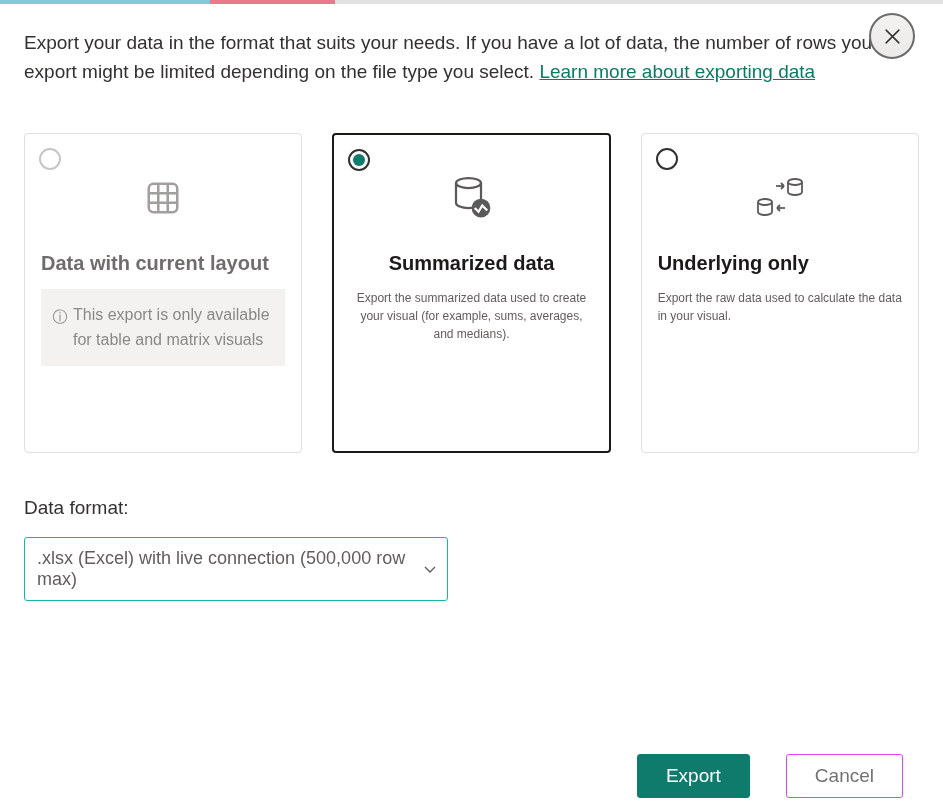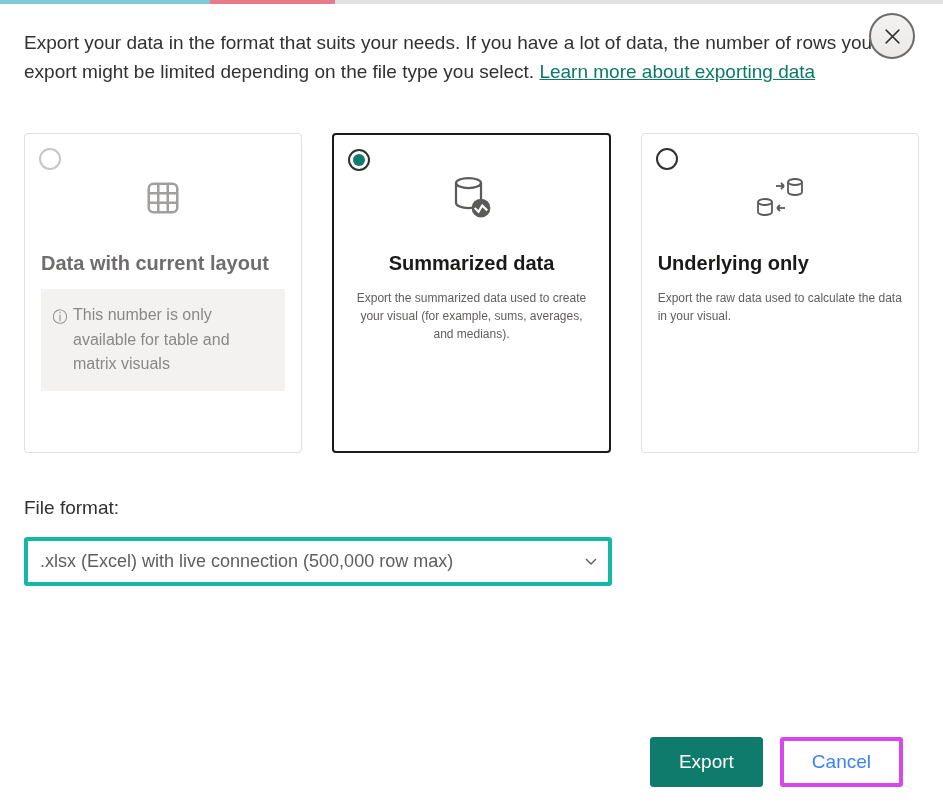--- a/index.html
+++ b/index.html
@@ -118,58 +118,58 @@
       font-size: 15px;
       display:inline-flex; align-items:flex-start; justify-content:center;
       padding-top:2px;
     }
     .format-label {
       font-size: 19px;
       color:#323130;
       margin-bottom: 18px;
     }
     .format-select {
-      width: 588px;
-      border: 4px solid #14b8a6;
+      width: 424px;
+      border: 1px solid #14b8a6;
       border-radius: 3px;
       padding: 10px 34px 10px 12px;
       font-size: 18px;
       color:#605e5c;
       background:#fff;
       position:relative;
       cursor:pointer;
       display:flex;
       align-items:center;
       justify-content:space-between;
     }
     .format-select .chev {
       position:absolute; right:10px; top:50%; transform:translateY(-50%);
       font-size:14px; color:#605e5c;
     }
     .footer {
       position:absolute;
-      bottom: 16px; right: 40px;
-      display:flex; gap:17px;
+      bottom: 5px; right: 40px;
+      display:flex; gap:36px;
     }
     .btn {
       font-size: 19px;
       padding: 10px 28px;
       border-radius: 3px;
       cursor:pointer;
       font-family:inherit;
     }
     .btn-primary {
       background:#0f7b6c;
       color:#fff;
       border: 1px solid #0f7b6c;
     }
     .btn-default {
       background:#fff;
-      color:#3b82f6;
-      border: 4px solid #d946ef;
+      color:#737373;
+      border: 1px solid #d946ef;
     }
   </style>
 </head>
 <body>
 
 <div class="top-bar">
   <div class="seg1"></div>
     <div class="seg2"></div>
 </div>
 
@@ -194,21 +194,21 @@
           <rect x="3" y="3" width="18" height="18" rx="3"></rect>
           <line x1="3" y1="9" x2="21" y2="9"></line>
             <line x1="3" y1="15" x2="21" y2="15"></line>
           <line x1="9" y1="3" x2="9" y2="21"></line>
             <line x1="15" y1="3" x2="15" y2="21"></line>
         </svg>
       </div>
       <div class="card-title">Data with current layout</div>
       <div class="disabled-note">
         <span class="info-i">ⓘ</span>
-        <span>This number is only available for table and matrix visuals</span>
+        <span>This export is only available for table and matrix visuals</span>
       </div>
     </div>
 
     <div class="card selected">
       <div class="radio checked"></div>
       <div class="card-icon">
         <svg width="50" height="50" viewBox="0 0 40 40" fill="none" stroke="#5b5a58" stroke-width="1.8">
           <ellipse cx="18" cy="8" rx="10" ry="4"></ellipse>
           <path d="M8 8 v16 a10 4 0 0 0 20 0 V8"></path>
           <circle cx="28" cy="28" r="7.5" fill="#5b5a58" stroke="none"></circle>
@@ -232,21 +232,21 @@
           <path d="M34 32 h-8"></path>
             <path d="M26 32 l3 -3 M26 32 l3 3"></path>
         </svg>
       </div>
       <div class="card-title">Underlying only</div>
       <div class="card-desc">Export the raw data used to calculate the data in your visual.</div>
     </div>
 
   </div>
 
-  <div class="format-label">File format:</div>
+  <div class="format-label">Data format:</div>
   <div class="format-select">
     <span>.xlsx (Excel) with live connection (500,000 row max)</span>
     <span class="chev">
       <svg width="14" height="10" viewBox="0 0 14 10">
           <path d="M2 3 L7 8 L12 3" fill="none" stroke="#605e5c" stroke-width="1.4"></path>
         </svg>
     </span>
   </div>
 
 </div>

